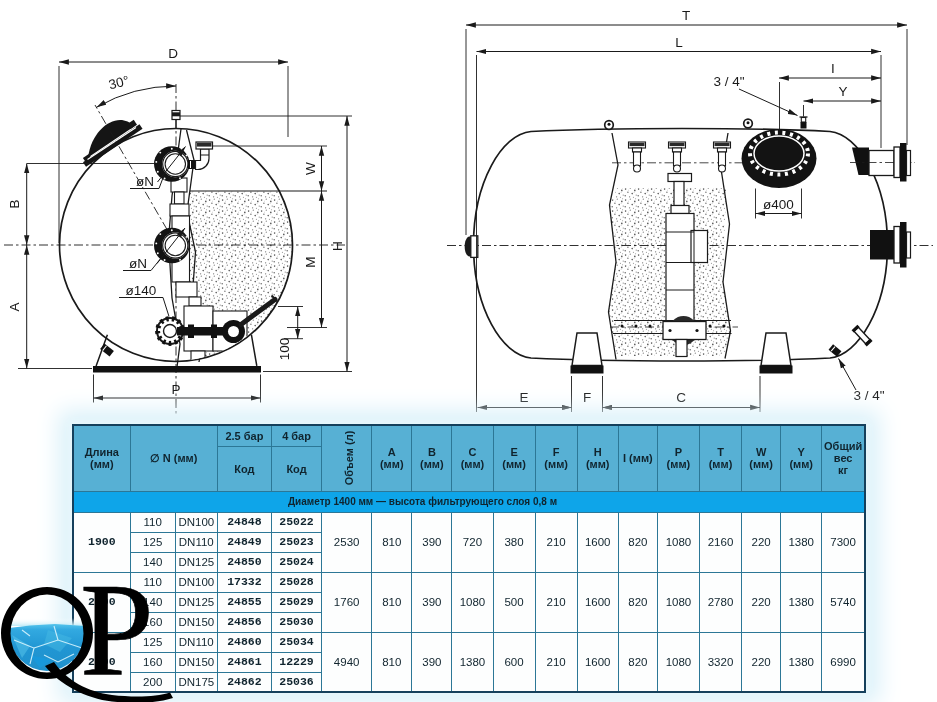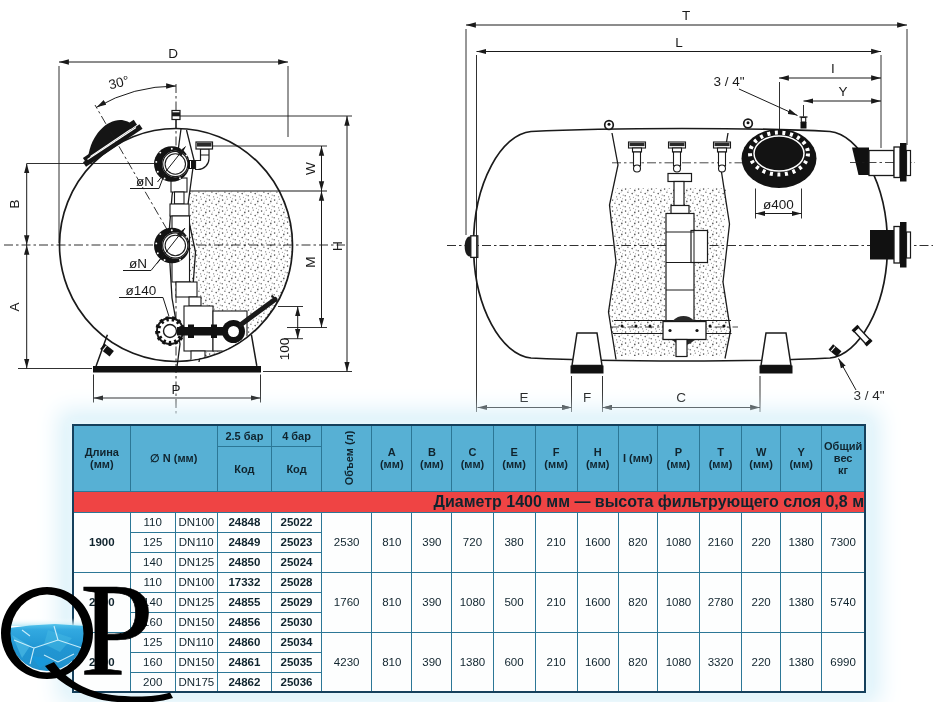--- a/index.html
+++ b/index.html
@@ -8,24 +8,24 @@
 #draw{position:absolute;left:0;top:0;}
 #tblwrap{position:absolute;left:72px;top:424px;width:794px;height:266px;
   box-shadow:0 0 6px 4px #e8f7fc, 0 0 22px 13px #d9f0f9;}
 table{border-collapse:collapse;table-layout:fixed;width:794px;height:266px;
   font-family:"Liberation Sans", sans-serif;color:#10242e;}
 td{border:1px solid #2c7796;text-align:center;vertical-align:middle;padding:0;
   font-size:11px;line-height:12px;overflow:hidden;white-space:nowrap;}
 table{border:2px solid #15405c;}
 td.hd{background:#57b0d4;font-weight:bold;}
 td.dat{background:#fdfefe;font-size:11.5px;}
-td.bold{font-weight:bold;}
+td.bold{font-weight:bold;font-family:Liberation Mono, monospace;}
 td.rot{background:#57b0d4;}
 .rot span{display:inline-block;transform:rotate(-90deg);font-weight:bold;white-space:nowrap;}
-td.diam{background:#ef4444;font-weight:bold;font-size:16px;text-align:right;padding-left:214px;}
+td.diam{background:#0ea5e9;font-weight:bold;font-size:10px;text-align:left;padding-left:214px;}
 #logo{position:absolute;left:0px;top:560px;width:190px;height:142px;}
 #logo svg{position:absolute;left:0;top:0;}
 .qp{position:absolute;line-height:1;font-family:"Liberation Serif", serif;color:#000;
   -webkit-text-stroke:0.7px #000;}
 </style>
 </head>
 <body>
 
 <svg id="draw" width="937" height="420" viewBox="0 0 937 420">
 <defs>
@@ -466,39 +466,39 @@
           <td class="dat bold">24856</td>
           <td class="dat bold">25030</td>
         </tr>
 
 <tr style="height:20px">
  <td class="dat bold" rowspan="3">2000</td>
  <td class="dat">125</td>
           <td class="dat">DN110</td>
           <td class="dat bold">24860</td>
           <td class="dat bold">25034</td>
- <td class="dat" rowspan="3">4230</td>
+ <td class="dat" rowspan="3">4940</td>
           <td class="dat" rowspan="3">810</td>
           <td class="dat" rowspan="3">390</td>
  <td class="dat" rowspan="3">1380</td>
           <td class="dat" rowspan="3">600</td>
           <td class="dat" rowspan="3">210</td>
  <td class="dat" rowspan="3">1600</td>
           <td class="dat" rowspan="3">820</td>
           <td class="dat" rowspan="3">1080</td>
  <td class="dat" rowspan="3">3320</td>
           <td class="dat" rowspan="3">220</td>
           <td class="dat" rowspan="3">1380</td>
  <td class="dat" rowspan="3">6990</td>
 </tr>
 <tr style="height:20px">
           <td class="dat">160</td>
           <td class="dat">DN150</td>
           <td class="dat bold">24861</td>
-          <td class="dat bold">25035</td>
+          <td class="dat bold">12229</td>
         </tr>
 <tr style="height:20px">
           <td class="dat">200</td>
           <td class="dat">DN175</td>
           <td class="dat bold">24862</td>
           <td class="dat bold">25036</td>
         </tr>
 </tbody>
     </table>
 </div>

